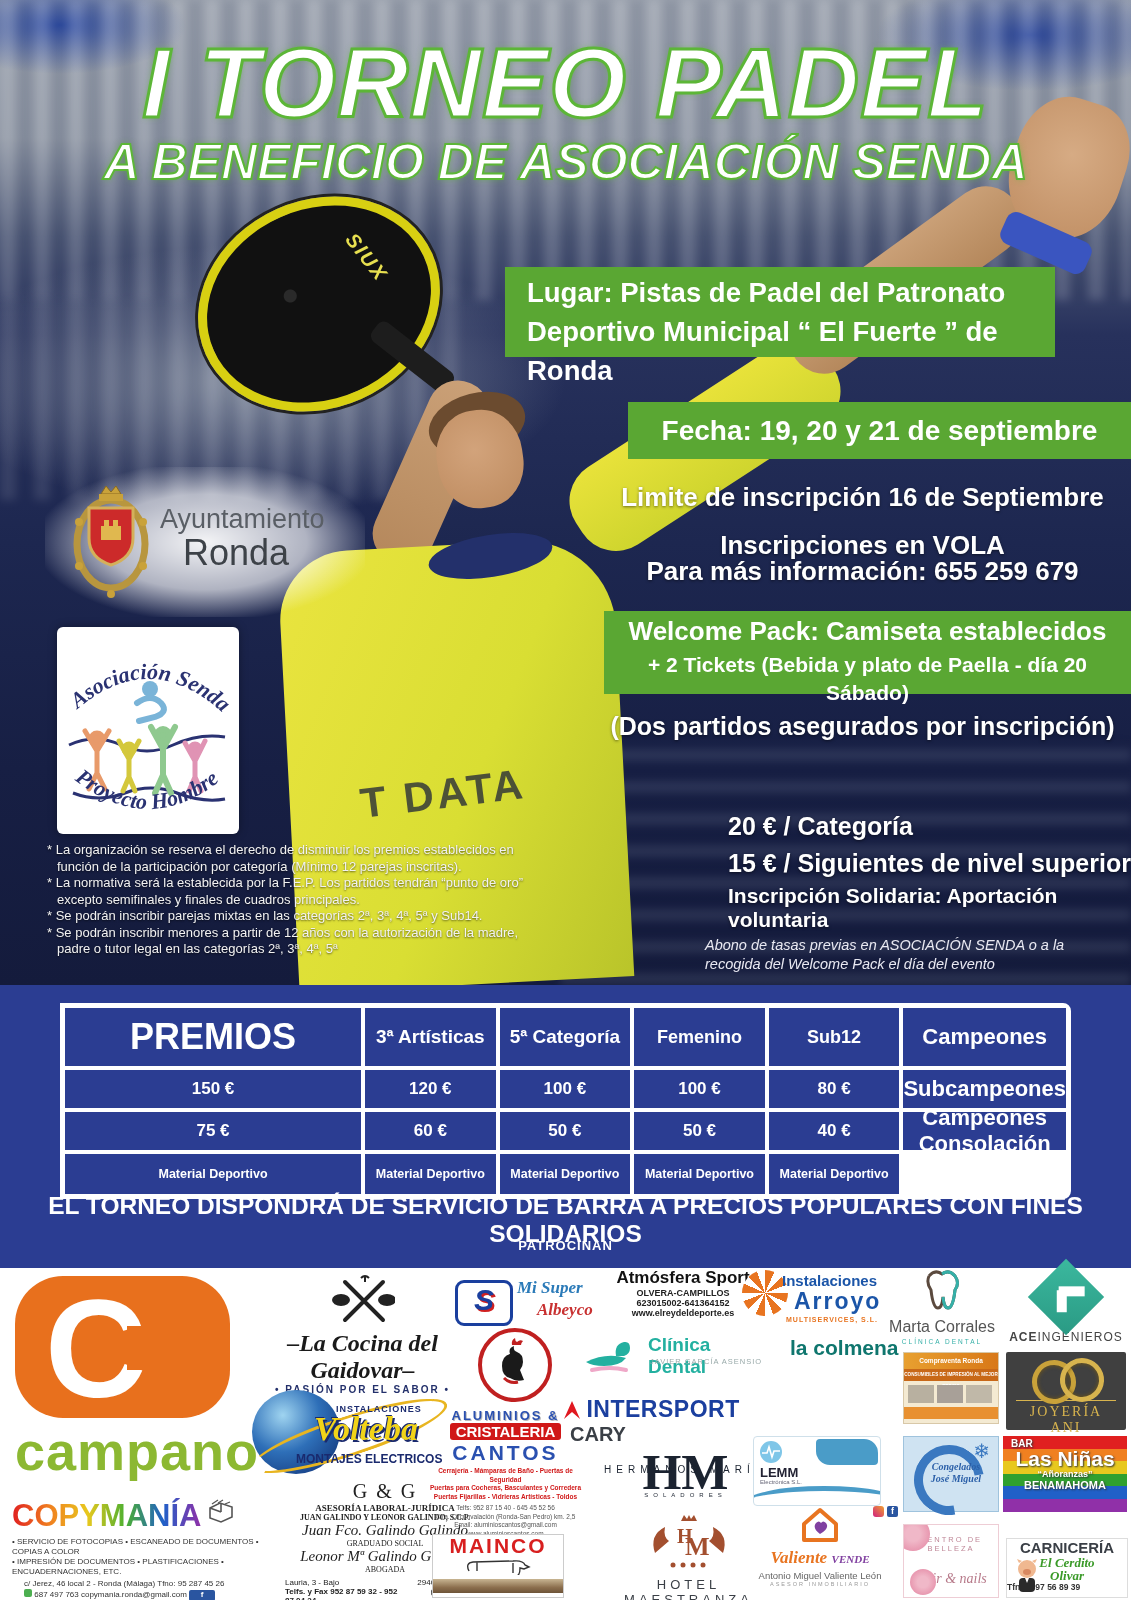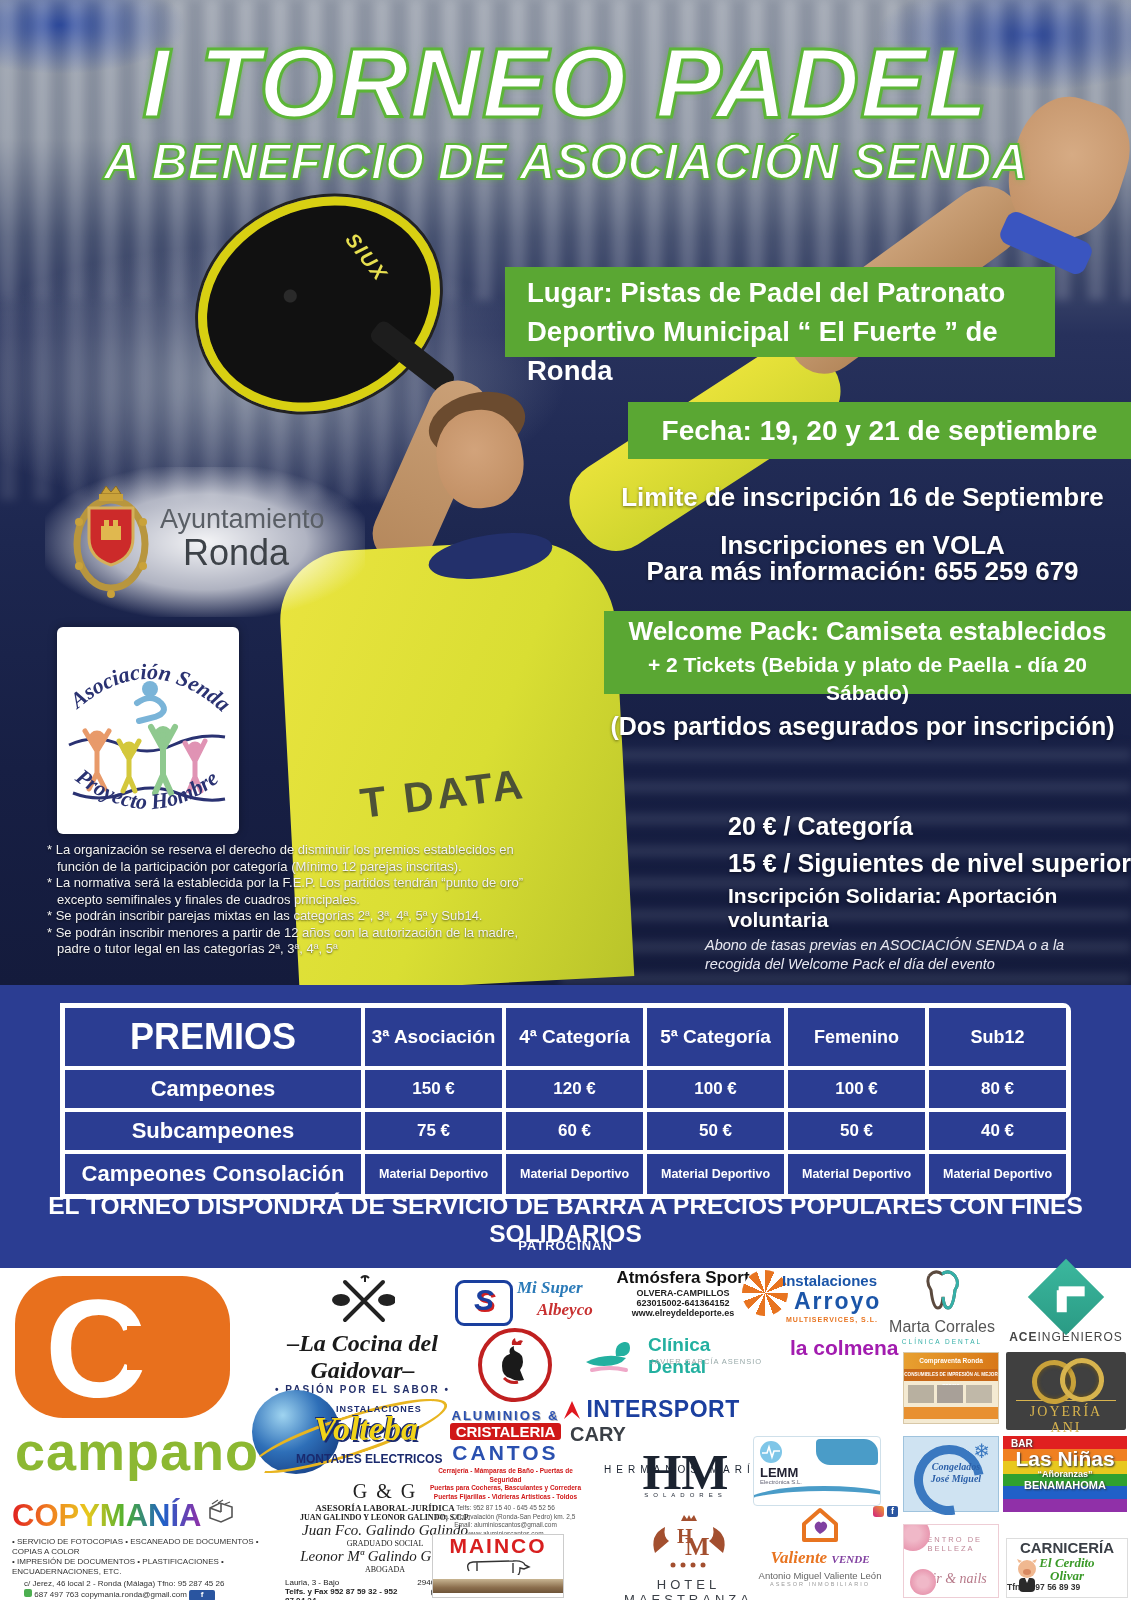--- a/index.html
+++ b/index.html
@@ -146,22 +146,21 @@
       <div style="padding-left:12px;text-indent:-10px;">* La organización se reserva el derecho de disminuir los premios establecidos en función de la participación por categoría (Mínimo 12 parejas inscritas).</div>
       <div style="padding-left:12px;text-indent:-10px;">* La normativa será la establecida por la F.E.P. Los partidos tendrán “punto de oro” excepto semifinales y finales de cuadros principales.</div>
       <div style="padding-left:12px;text-indent:-10px;">* Se podrán inscribir parejas mixtas en las categorías 2ª, 3ª, 4ª, 5ª y Sub14.</div>
       <div style="padding-left:12px;text-indent:-10px;">* Se podrán inscribir menores a partir de 12 años con la autorización de la madre, padre o tutor legal en las categorías 2ª, 3ª, 4ª, 5ª</div>
     </div>
   </div>
 
   <div id="bluesec" class="abs">
     <div id="prizetable" class="abs">
       <div class="cell" style="font-size:36px;">PREMIOS</div>
-      <div class="cell" style="font-size:19px;">3ª Asociación</div>
-      <div class="cell" style="font-size:19px;">4ª Categoría</div>
+      <div class="cell" style="font-size:19px;">3ª Artísticas</div>
       <div class="cell" style="font-size:19px;">5ª Categoría</div>
       <div class="cell" style="font-size:18px;">Femenino</div>
       <div class="cell" style="font-size:18px;">Sub12</div>
 
       <div class="cell" style="font-size:22px;">Campeones</div>
       <div class="cell" style="font-size:17px;">150 €</div>
       <div class="cell" style="font-size:17px;">120 €</div>
       <div class="cell" style="font-size:17px;">100 €</div>
       <div class="cell" style="font-size:17px;">100 €</div>
       <div class="cell" style="font-size:17px;">80 €</div>
@@ -333,21 +332,21 @@
     </div>
 
     <div class="abs" style="left:742px;top:0px;width:150px;">
       <div class="abs" style="left:0;top:2px;width:46px;height:46px;border-radius:50%;background:repeating-conic-gradient(#e87420 0 24deg,#fff 24deg 45deg);"></div>
       <div class="abs" style="left:40px;top:4px;font-size:15px;font-weight:bold;color:#1b55a8;">Instalaciones</div>
       <div class="abs" style="left:52px;top:20px;font-size:23px;font-weight:bold;color:#1b55a8;letter-spacing:2px;">Arroyo</div>
       <div class="abs" style="left:44px;top:48px;font-size:7px;font-weight:bold;color:#e87420;letter-spacing:1px;">MULTISERVICES, S.L.</div>
     </div>
 
     <div class="abs" style="left:790px;top:68px;width:120px;">
-      <div style="font-size:21px;color:#a21caf;font-weight:bold;">la colmena</div>
+      <div style="font-size:21px;color:#0f766e;font-weight:bold;">la colmena</div>
     </div>
 
     <div class="abs card" style="left:753px;top:168px;width:128px;height:70px;background:#fff;border:1px solid #cfe0ea;border-radius:4px;overflow:hidden;">
       <div class="abs" style="right:2px;top:2px;width:62px;height:26px;background:#4a9cc8;border-radius:4px 14px 4px 14px;"></div>
       <div class="abs" style="left:6px;top:4px;width:22px;height:22px;border-radius:50%;background:#7fc6e8;">
         <svg width="22" height="22" viewBox="0 0 22 22">
             <path d="M2 12 h5 l2 -6 l3 10 l2 -6 h6" stroke="#fff" stroke-width="1.6" fill="none"></path>
           </svg>
       </div>
       <div class="abs" style="left:6px;top:28px;font-size:13px;font-weight:bold;color:#223;">LEMM</div>

